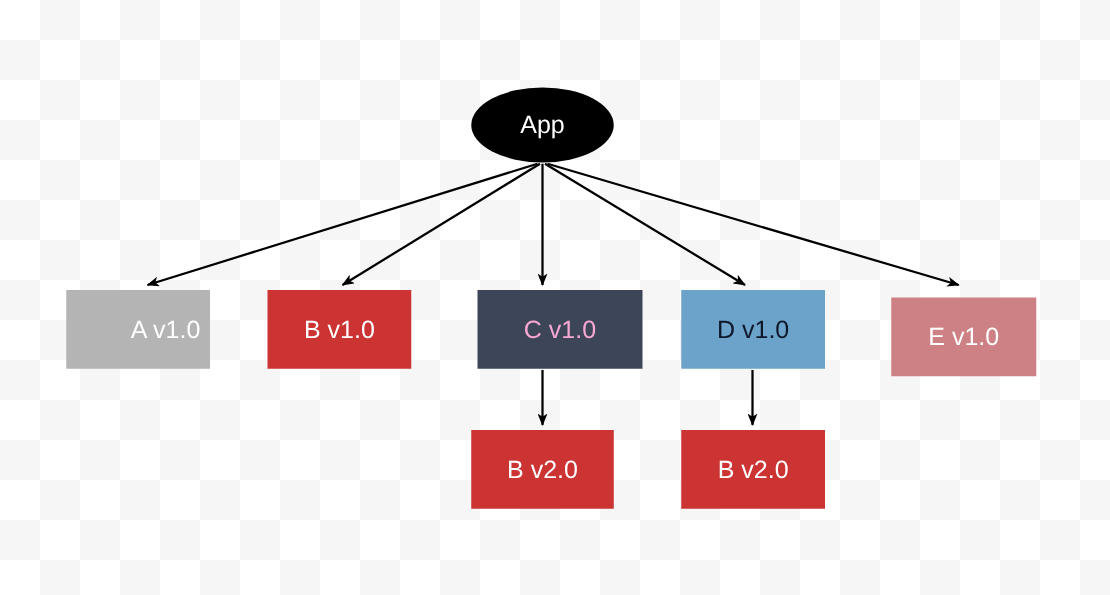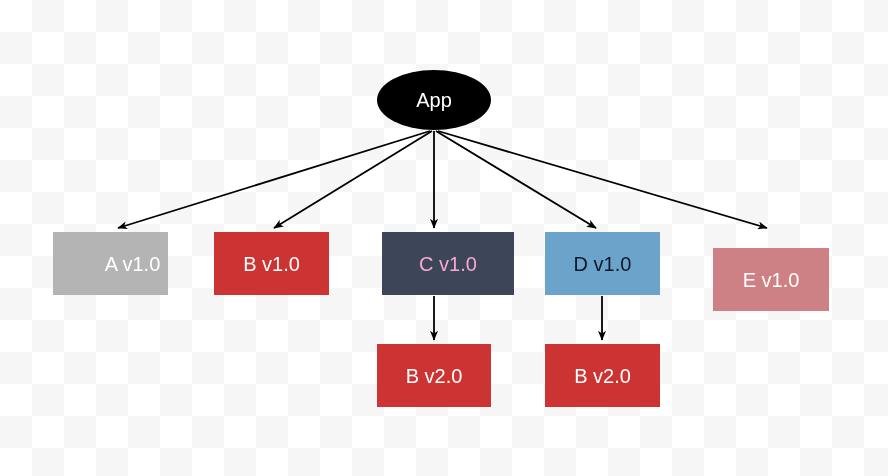--- a/index.html
+++ b/index.html
@@ -78,21 +78,21 @@
   </div>
   <div class="node box" style="left: 214px; top: 232px; width: 115px; height: 63px; background: rgb(204, 51, 51); color: rgb(255, 255, 255);">
     <span>B v1.0</span>
   </div>
   <div class="node box" style="left: 382px; top: 232px; width: 132px; height: 63px; background: rgb(61, 69, 88); color: #f9a8d4;">
     <span>C v1.0</span>
   </div>
   <div class="node box" style="left: 545px; top: 232px; width: 115px; height: 63px; background: rgb(107, 163, 202); color: #0f172a;">
     <span>D v1.0</span>
   </div>
-  <div class="node box" style="left: 713px; top: 248px; width: 116px; height: 63px; background: rgb(206, 129, 132); color: rgb(255, 255, 255);">
+  <div class="node box" style="left: 713px; top: 238px; width: 116px; height: 63px; background: rgb(206, 129, 132); color: rgb(255, 255, 255);">
     <span>E v1.0</span>
   </div>
   <div class="node box" style="left: 377px; top: 344px; width: 114px; height: 63px; background: rgb(204, 51, 51); color: rgb(255, 255, 255);">
     <span>B v2.0</span>
   </div>
   <div class="node box" style="left: 545px; top: 344px; width: 115px; height: 63px; background: rgb(204, 51, 51); color: rgb(255, 255, 255);">
     <span>B v2.0</span>
   </div>
 
 </div>

